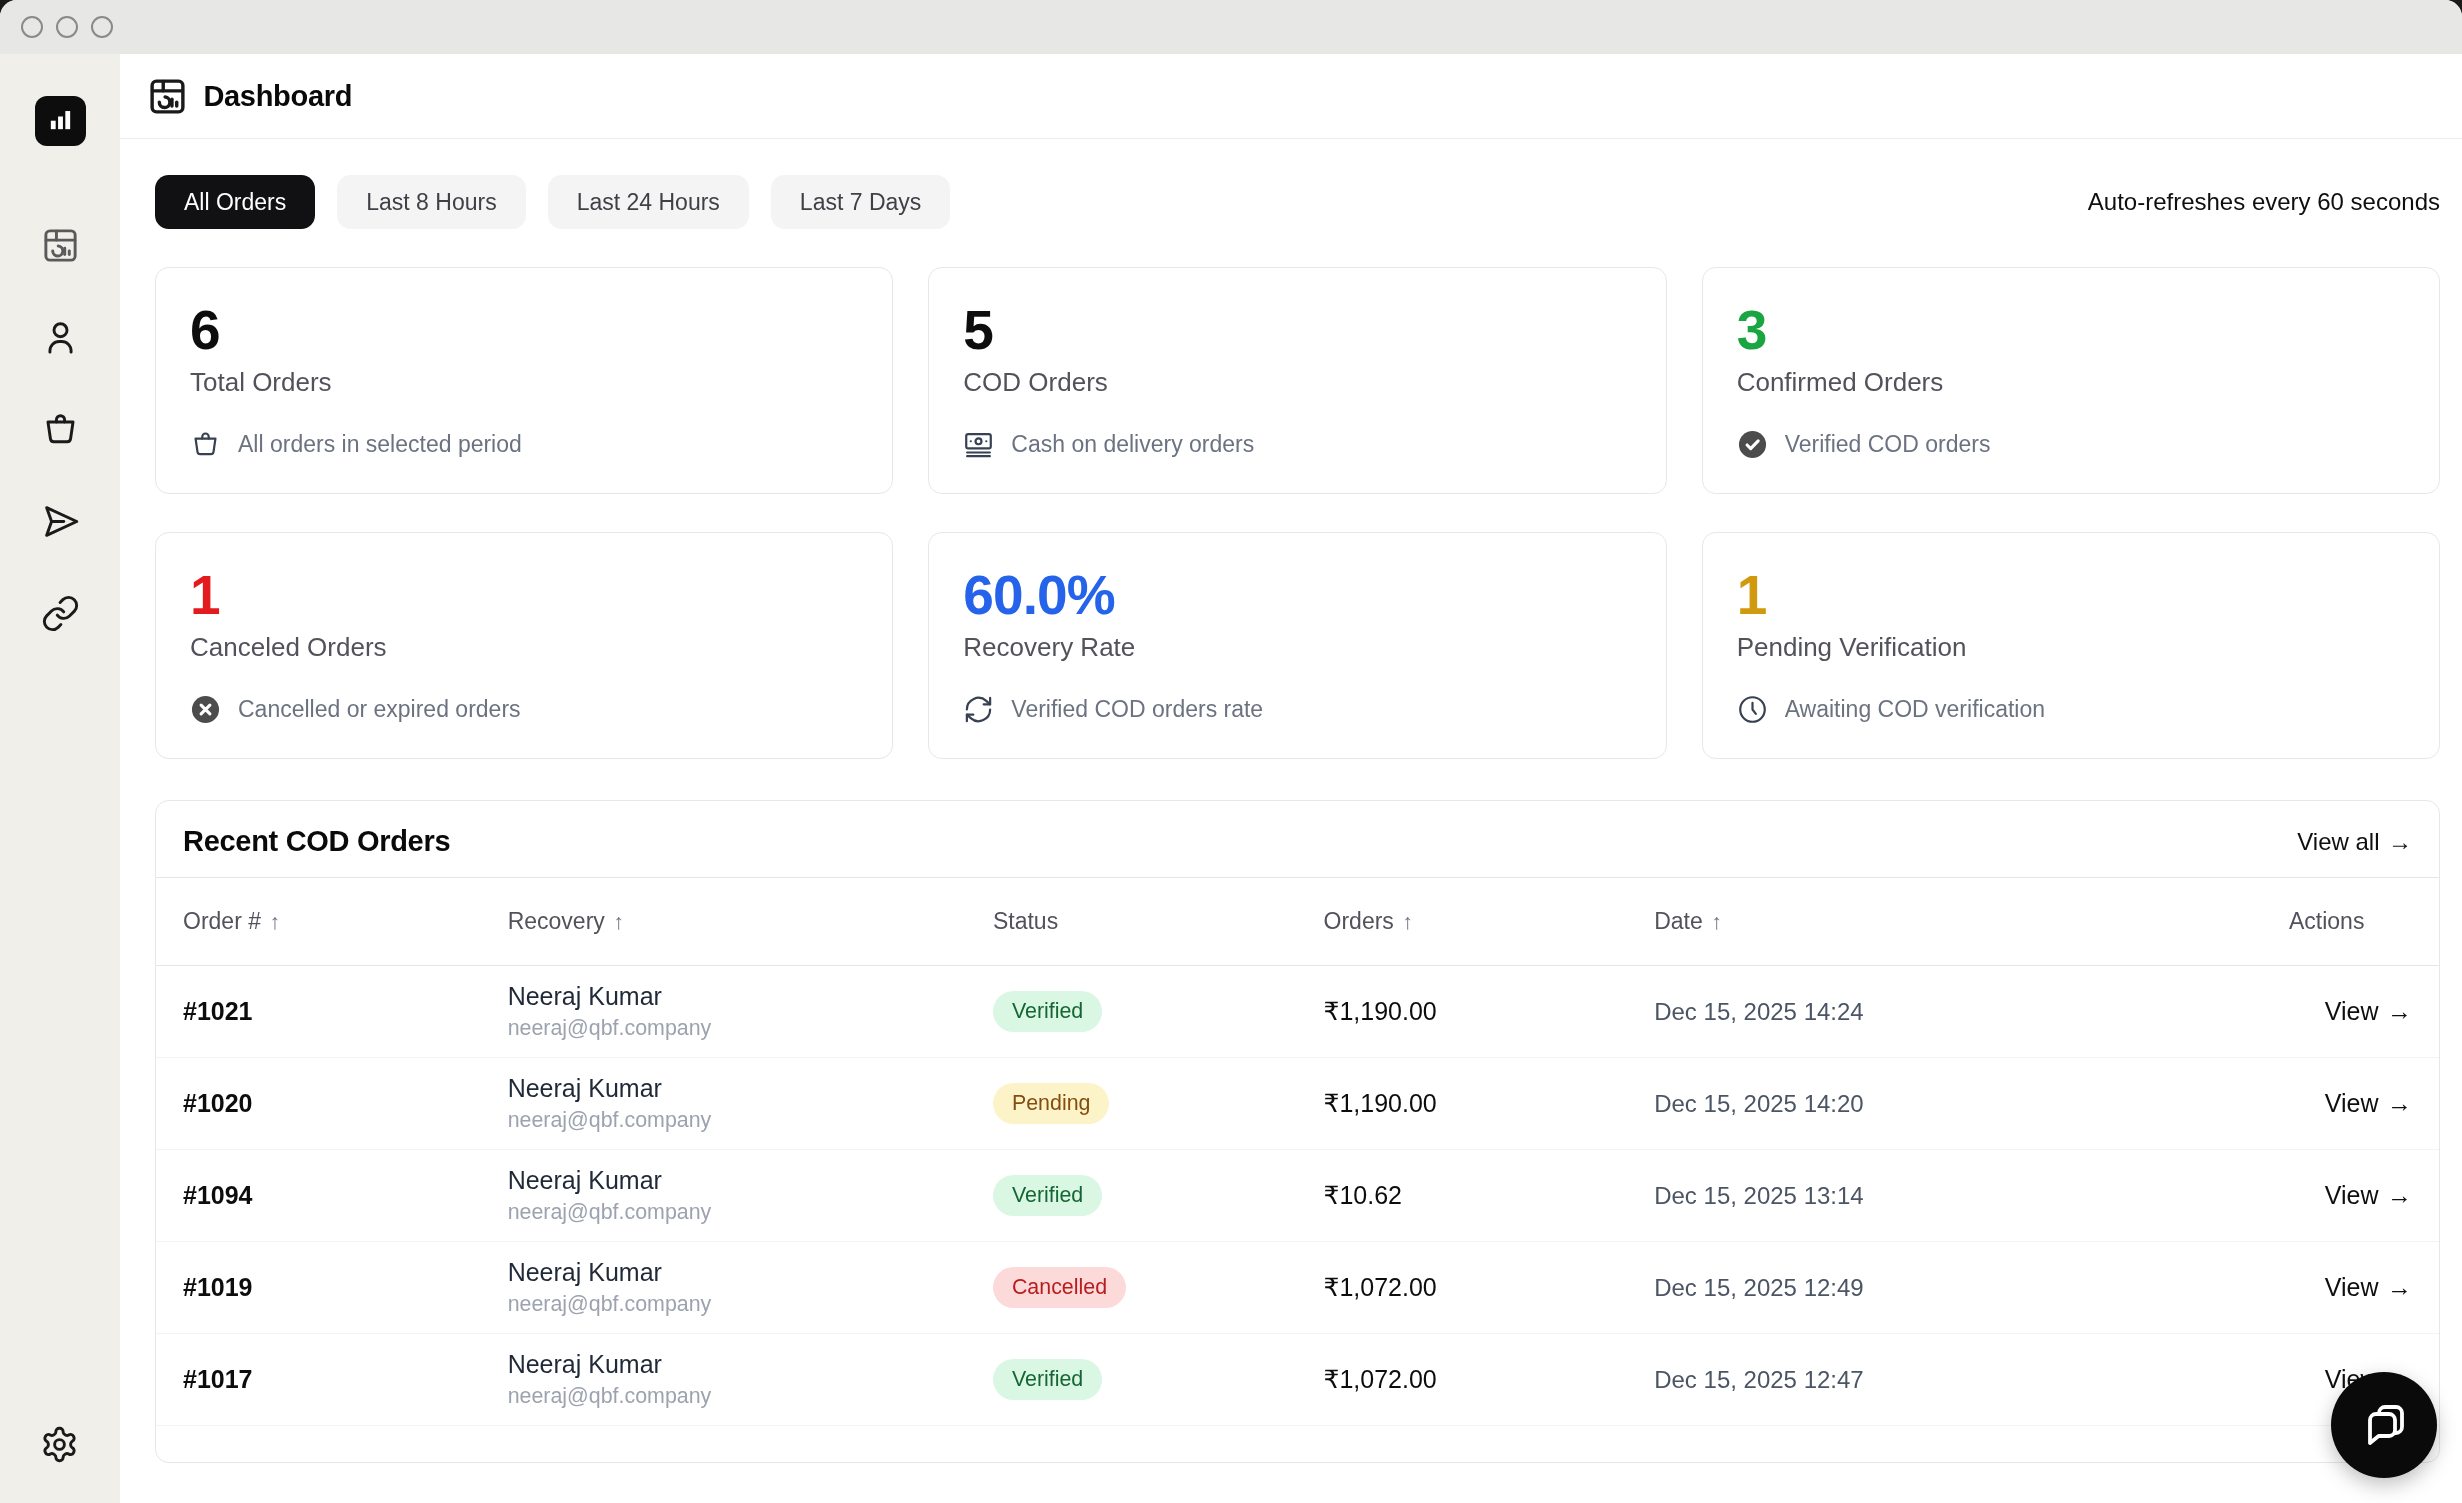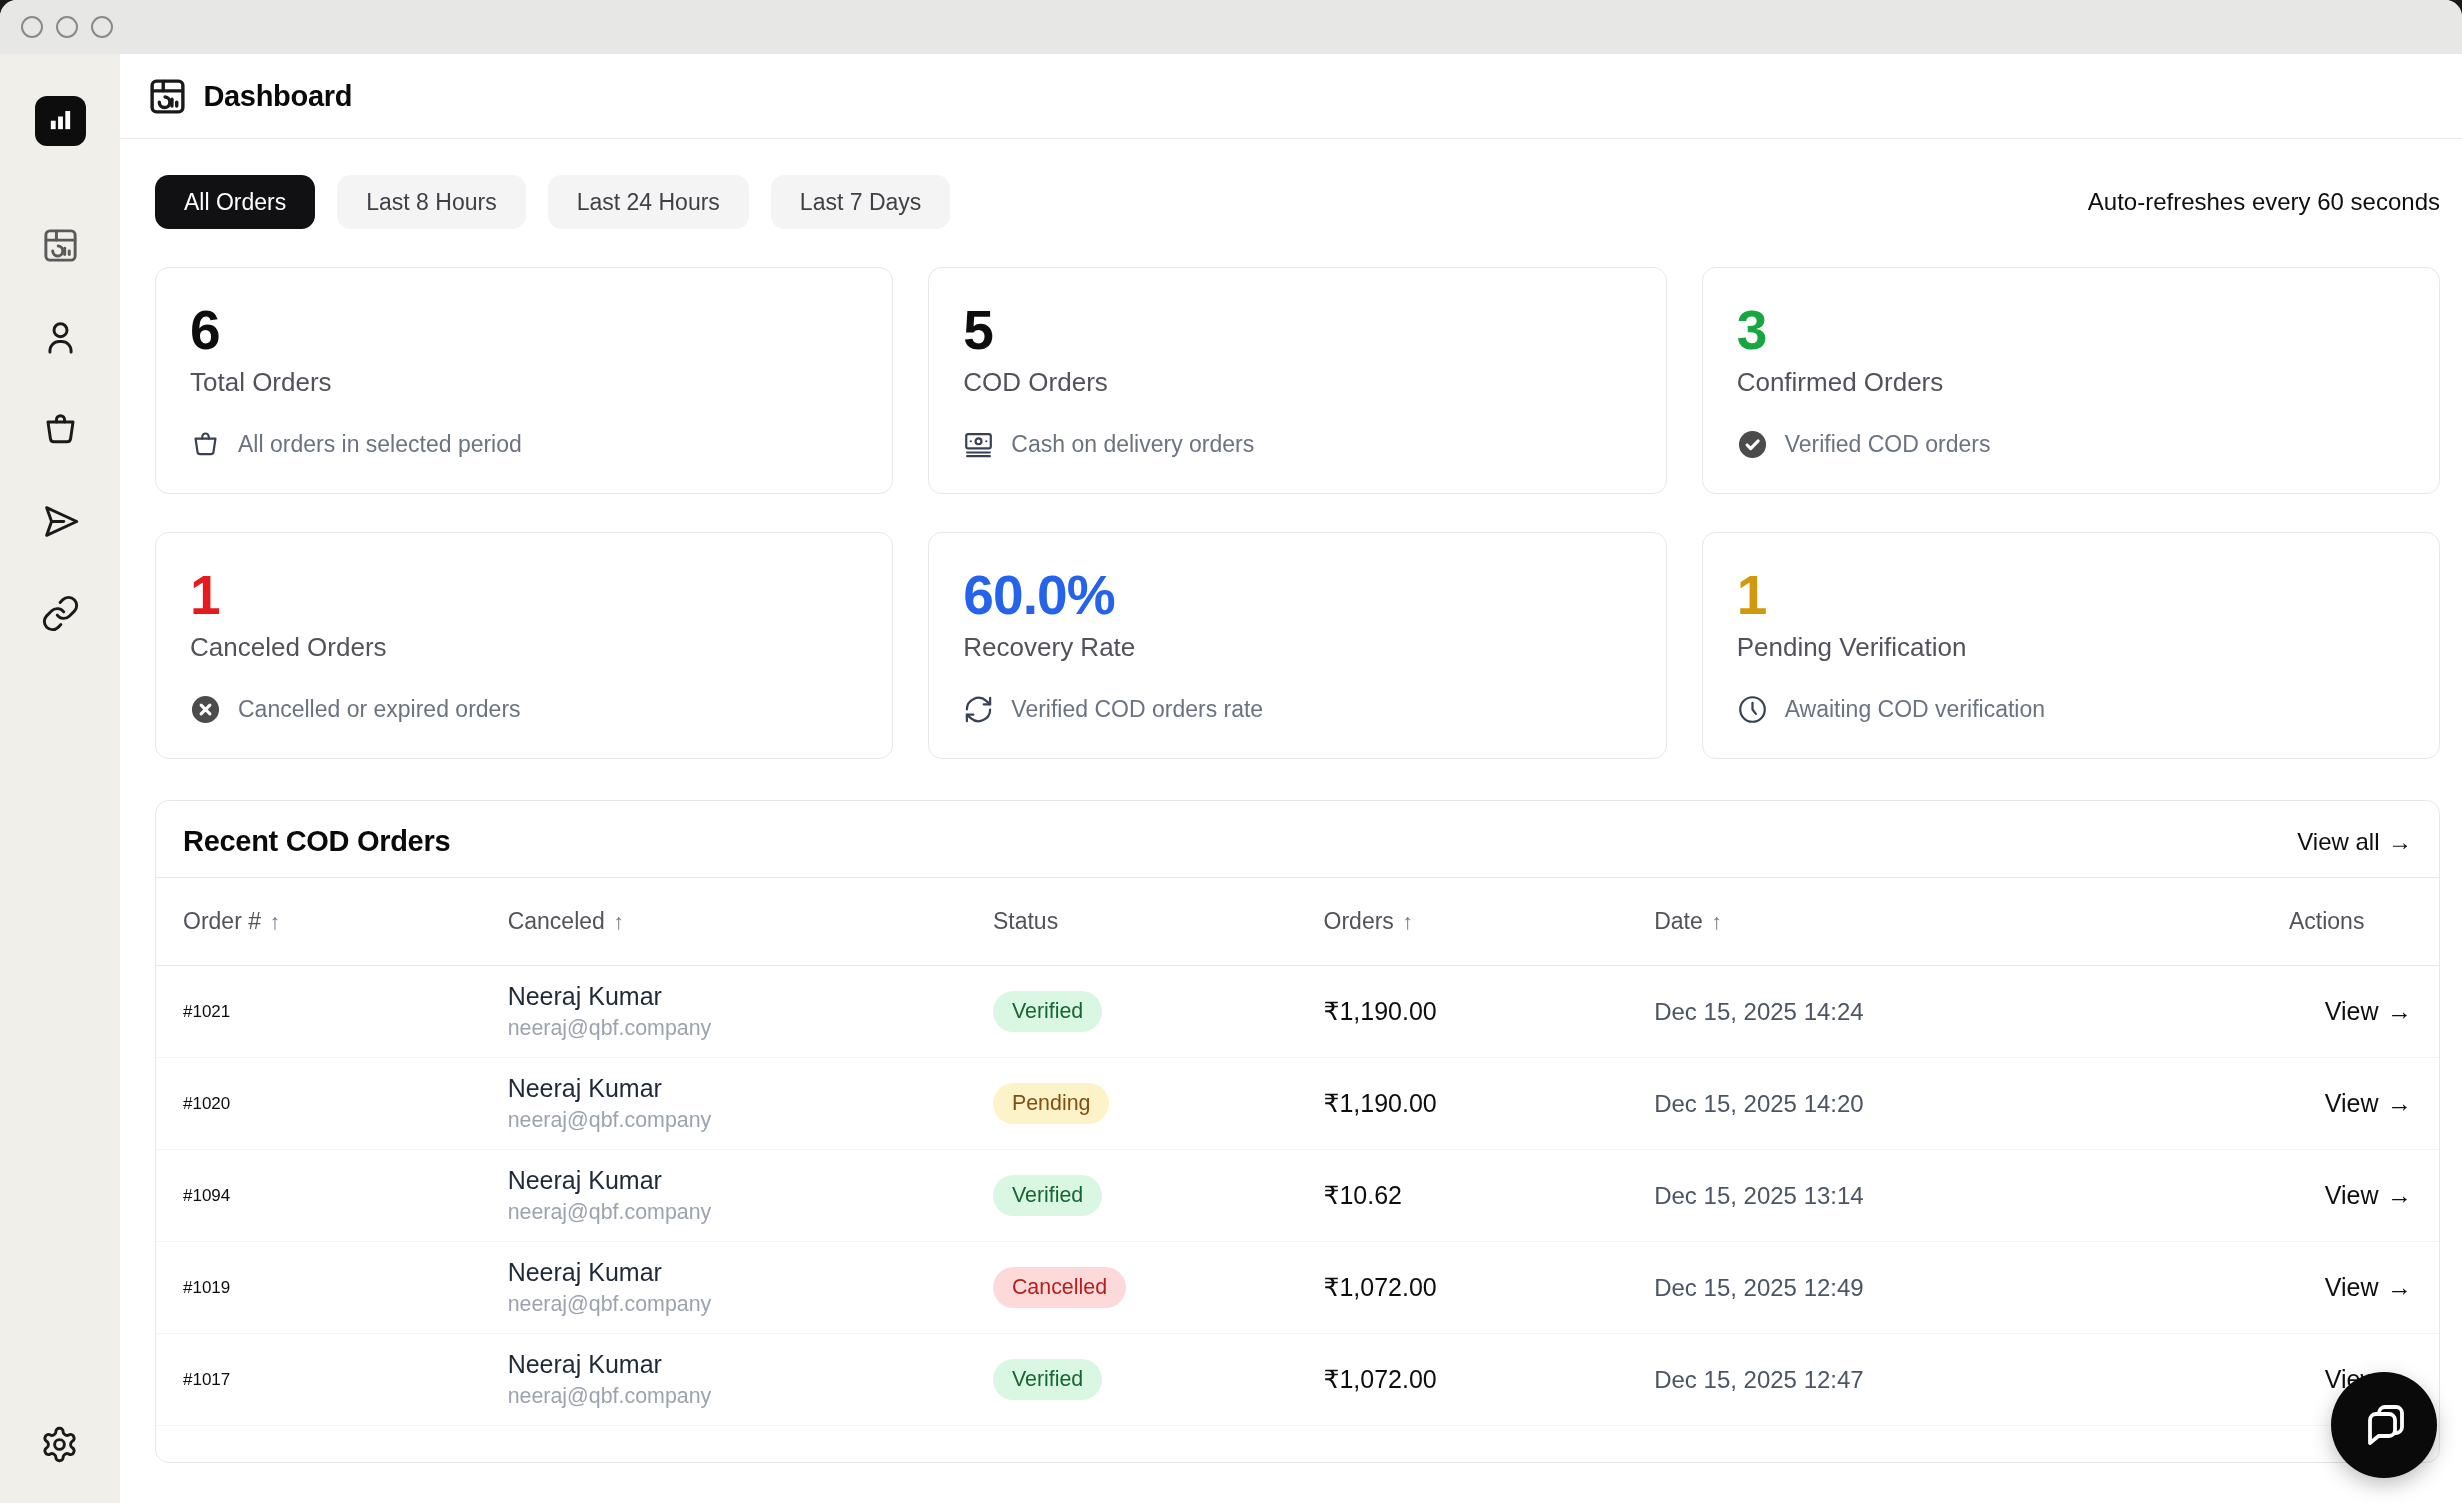--- a/index.html
+++ b/index.html
@@ -59,21 +59,21 @@
   .table-title { font-size:29px; font-weight:700; letter-spacing:-0.3px; color:#0a0a0a; }
   .view-all { font-size:24px; color:#0f0f0f; text-decoration:none; cursor:pointer; background:none; border:none;
               font-family:inherit; display:flex; gap:8.5px; align-items:center; }
   .grid-row { display:grid; grid-template-columns:380fr 568fr 387fr 387fr 743fr 144fr; align-items:center;
               padding:0 27px; }
   .col-header { height:88px; border-bottom:1.7px solid #e5e7eb; }
   .col-header .th { font-size:23px; color:#52525b; display:flex; gap:8.5px; align-items:baseline; }
   .sort-arrow { color:#6b7280; font-size:21.4px; }
   .th-actions { }
   .data-row { height:92px; border-bottom:1.7px solid #f4f4f5; }
-  .cell-order { font-size:17px; font-weight:400; color:#0d0d0d; }
+  .cell-order { font-size:25px; font-weight:700; color:#0d0d0d; }
   .cell-name { font-size:25px; color:#1f2937; }
   .cell-email { font-size:21.4px; color:#9ca3af; margin-top:5.1px; }
   .badge { display:inline-block; font-size:21.4px; padding:7.7px 19px; border-radius:854px; }
   .badge.verified { background:#d9f7e2; color:#166534; }
   .badge.pending { background:#fdf3c8; color:#854d0e; }
   .badge.cancelled { background:#fcdada; color:#b91c1c; }
   .cell-amount { font-size:25px; font-weight:400; color:#0d0d0d; }
   .cell-date { font-size:24px; color:#4b5563; }
   .cell-action { justify-self:end; }
   .view-link { font-size:25px; color:#0f0f0f; background:none; border:none; font-family:inherit;
@@ -275,21 +275,21 @@
             <span>→</span>
           </button>
         </div>
 
         <div class="grid-row col-header">
           <div class="th">
             <span>Order #</span>
               <span class="sort-arrow">↑</span>
           </div>
           <div class="th">
-            <span>Canceled</span>
+            <span>Recovery</span>
               <span class="sort-arrow">↑</span>
           </div>
           <div class="th">
             <span>Status</span>
           </div>
           <div class="th">
             <span>Orders</span>
               <span class="sort-arrow">↑</span>
           </div>
           <div class="th">

